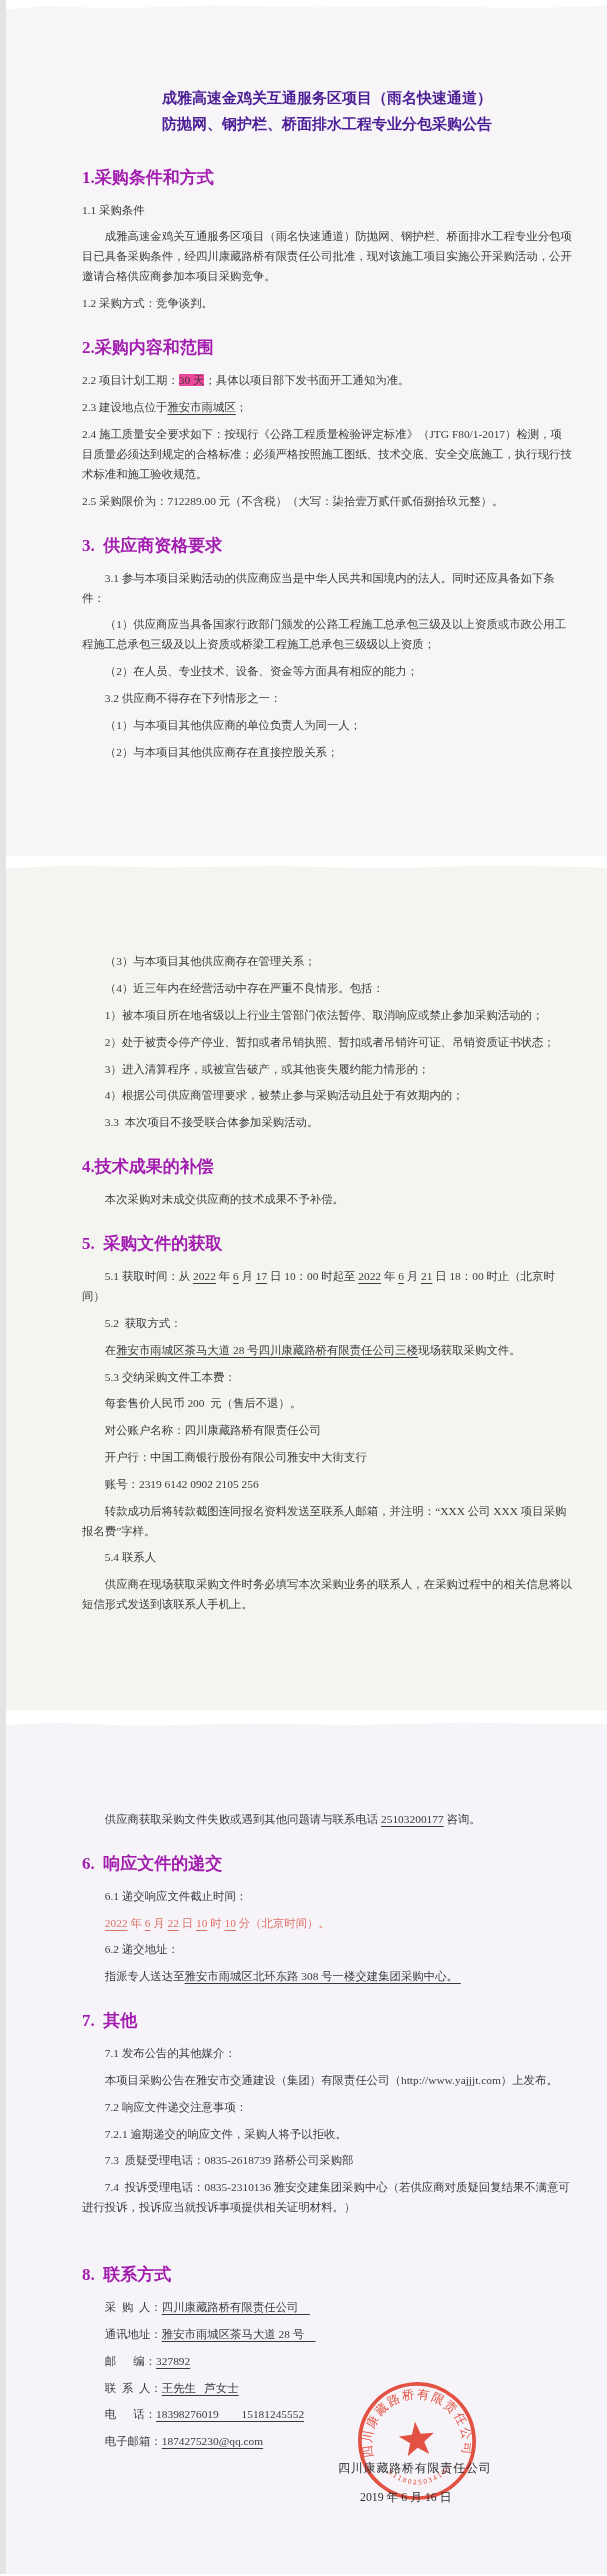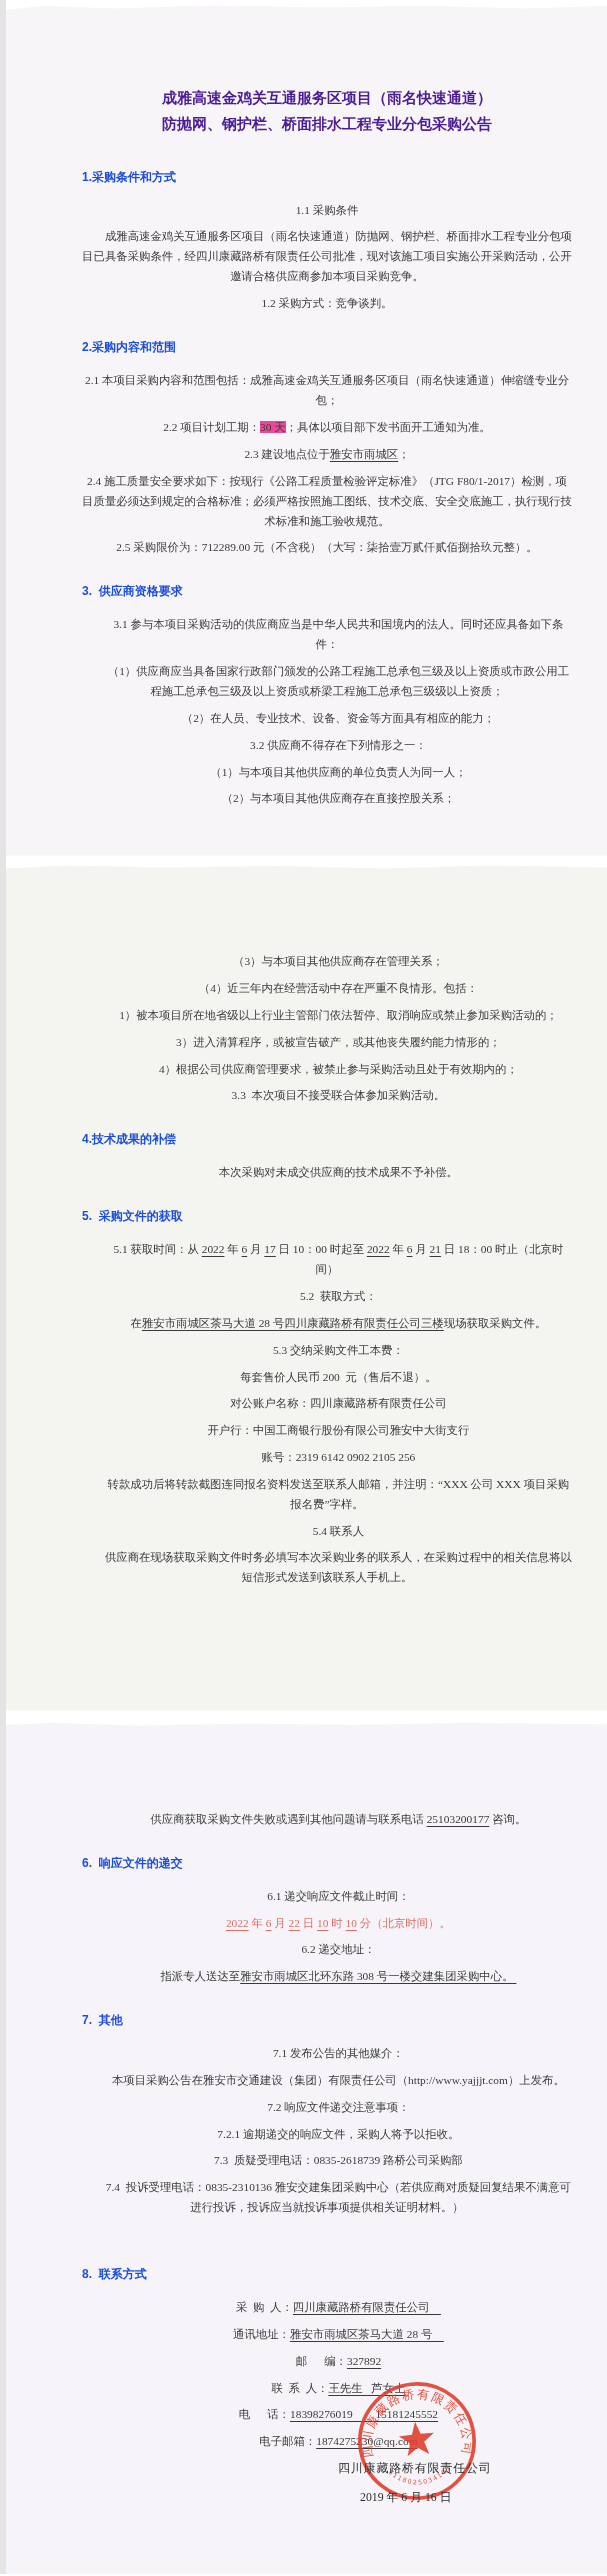--- a/index.html
+++ b/index.html
@@ -25,28 +25,28 @@
   .page2{height:846px; margin-top:9px; background:#f4f4f1;
     clip-path:polygon(0 3.8px,10% 0.8px,26% 3px,45% 1.5px,63% 3.8px,80% 0.8px,100% 3px,100% 100%,0 100%);}
   .page3{height:852px; margin-top:11.4px; background:#f6f4f8;
     clip-path:polygon(0 3px,8% 0.8px,22% 3.8px,40% 1.5px,58% 3px,76% 0.8px,100% 2.3px,100% 100%,0 100%);}
   .title{
     font-family:"DejaVu Sans", sans-serif;
     font-weight:700; font-size:15px; line-height:26px;
     text-align:center; color:#4c1d95; white-space:pre-wrap;
   }
   .h{
-    font-family:Liberation Sans, sans-serif;
-    font-weight:700; font-size:12px; line-height:21px;
-    color:#1d4ed8; margin:24px 0 12px; white-space:pre-wrap;
+    font-family:Liberation Serif, serif;
+    font-weight:700; font-size:17px; line-height:21px;
+    color:#a21caf; margin:24px 0 12px; white-space:pre-wrap;
   }
   .title + .h{margin-top:30px;}
   .p{
     font-size:11.4px; line-height:20px; margin:6.8px 0 0;
-    white-space:pre-wrap; word-break:break-all;text-align:center;
+    white-space:pre-wrap; word-break:break-all;
   }
   .ind{text-indent:2em;}
   .sp{height:23px;}
   .u{text-decoration:underline; text-underline-offset:3px; text-decoration-thickness:0.8px;}
   .hl{background:#ec4899;}
   .red{color:#dd7066;}
   
   .stamp{
     position:absolute; left:348px; top:656px; width:126px; height:126px;
     z-index:1; opacity:.88; transform:rotate(-6deg);
@@ -68,38 +68,38 @@
 <div class="doc">
 
   <div class="page page1">
       <div class="title"><span class="run">成雅高速金鸡关互通服务区项目（雨名快速通道）</span></div>
       <div class="title"><span class="run">防抛网、钢护栏、桥面排水工程专业分包采购公告</span></div>
       <div class="h"><span class="run">1.采购条件和方式</span></div>
       <div class="p"><span class="run">1.1 采购条件</span></div>
       <div class="p ind"><span class="run">成雅高速金鸡关互通服务区项目（雨名快速通道）防抛网、钢护栏、桥面排水工程专业分包项目已具备采购条件，经四川康藏路桥有限责任公司批准，现对该施工项目实施公开采购活动，公开邀请合格供应商参加本项目采购竞争。</span></div>
       <div class="p"><span class="run">1.2 采购方式：竞争谈判。</span></div>
       <div class="h"><span class="run">2.采购内容和范围</span></div>
-      <div class="p"><span class="run">2.1 本项目采购内容和范围包括：成雅高速金鸡关互通服务区项目（雨名快速通道）伸缩缝专业分包；</span></div>
       <div class="p"><span class="run">2.2 项目计划工期：</span><span class="run hl">30 天</span><span class="run">；具体以项目部下发书面开工通知为准。</span></div>
       <div class="p"><span class="run">2.3 建设地点位于</span><span class="run u">雅安市雨城区</span><span class="run">；</span></div>
       <div class="p"><span class="run">2.4 施工质量安全要求如下：按现行《公路工程质量检验评定标准》（JTG F80/1-2017）检测，项目质量必须达到规定的合格标准；必须严格按照施工图纸、技术交底、安全交底施工，执行现行技术标准和施工验收规范。</span></div>
       <div class="p"><span class="run">2.5 采购限价为：712289.00 元（不含税）（大写：柒拾壹万贰仟贰佰捌拾玖元整）。</span></div>
       <div class="h"><span class="run">3.  供应商资格要求</span></div>
       <div class="p ind"><span class="run">3.1 参与本项目采购活动的供应商应当是中华人民共和国境内的法人。同时还应具备如下条件：</span></div>
       <div class="p ind"><span class="run">（1）供应商应当具备国家行政部门颁发的公路工程施工总承包三级及以上资质或市政公用工程施工总承包三级及以上资质或桥梁工程施工总承包三级级以上资质；</span></div>
       <div class="p ind"><span class="run">（2）在人员、专业技术、设备、资金等方面具有相应的能力；</span></div>
       <div class="p ind"><span class="run">3.2 供应商不得存在下列情形之一：</span></div>
       <div class="p ind"><span class="run">（1）与本项目其他供应商的单位负责人为同一人；</span></div>
       <div class="p ind"><span class="run">（2）与本项目其他供应商存在直接控股关系；</span></div>
     </div>
 
   <div class="page page2">
       <div class="p ind"><span class="run">（3）与本项目其他供应商存在管理关系；</span></div>
       <div class="p ind"><span class="run">（4）近三年内在经营活动中存在严重不良情形。包括：</span></div>
       <div class="p ind"><span class="run">1）被本项目所在地省级以上行业主管部门依法暂停、取消响应或禁止参加采购活动的；</span></div>
+      <div class="p ind"><span class="run">2）处于被责令停产停业、暂扣或者吊销执照、暂扣或者吊销许可证、吊销资质证书状态；</span></div>
       <div class="p ind"><span class="run">3）进入清算程序，或被宣告破产，或其他丧失履约能力情形的；</span></div>
       <div class="p ind"><span class="run">4）根据公司供应商管理要求，被禁止参与采购活动且处于有效期内的；</span></div>
       <div class="p ind"><span class="run">3.3  本次项目不接受联合体参加采购活动。</span></div>
       <div class="h"><span class="run">4.技术成果的补偿</span></div>
       <div class="p ind"><span class="run">本次采购对未成交供应商的技术成果不予补偿。</span></div>
       <div class="h"><span class="run">5.  采购文件的获取</span></div>
       <div class="p ind"><span class="run">5.1 获取时间：从 </span><span class="run u">2022</span><span class="run"> 年 </span><span class="run u">6</span><span class="run"> 月 </span><span class="run u">17</span><span class="run"> 日 10：00 时起至 </span><span class="run u">2022</span><span class="run"> 年 </span><span class="run u">6</span><span class="run"> 月 </span><span class="run u">21</span><span class="run"> 日 18：00 时止（北京时间）</span></div>
       <div class="p ind"><span class="run">5.2  获取方式：</span></div>
       <div class="p ind"><span class="run">在</span><span class="run u">雅安市雨城区茶马大道 28 号四川康藏路桥有限责任公司三楼</span><span class="run">现场获取采购文件。</span></div>
       <div class="p ind"><span class="run">5.3 交纳采购文件工本费：</span></div>

